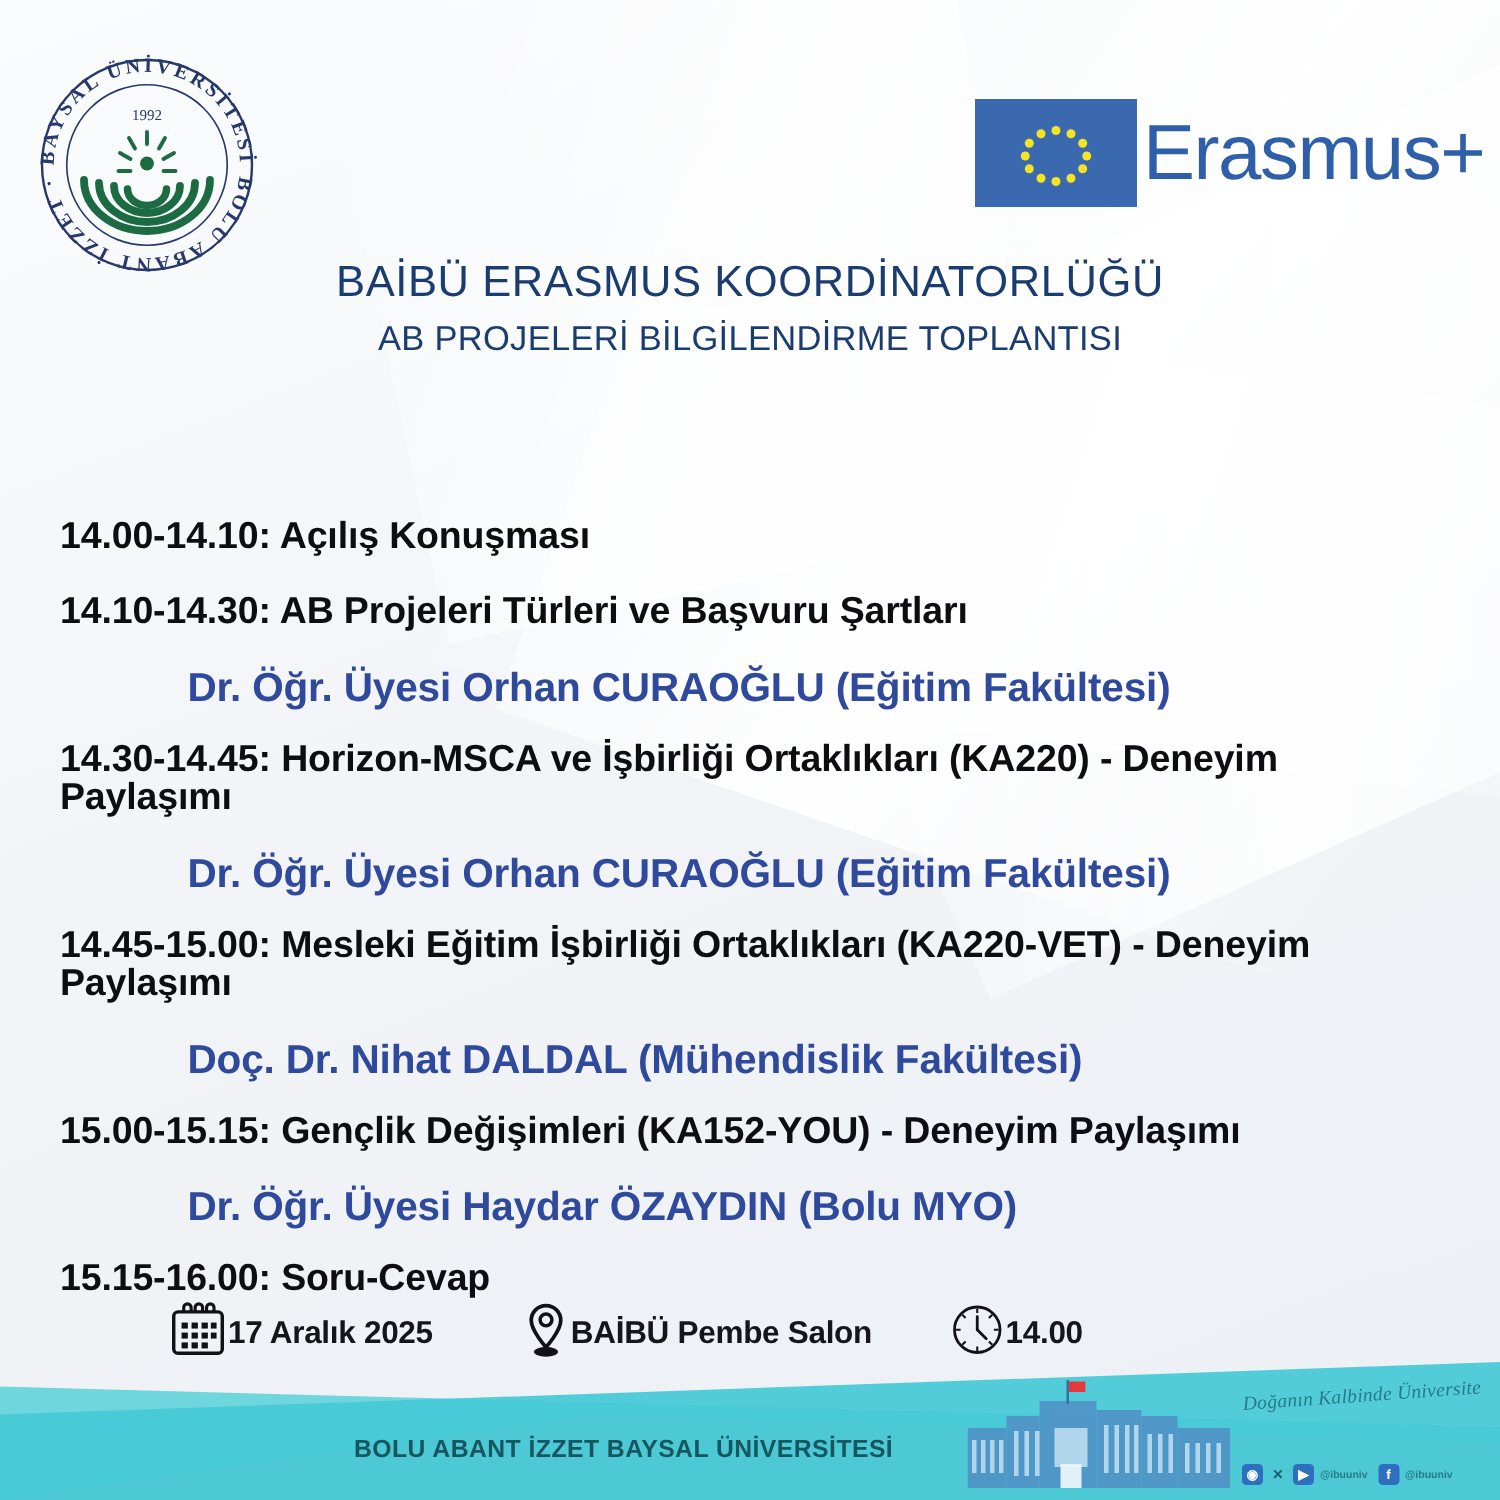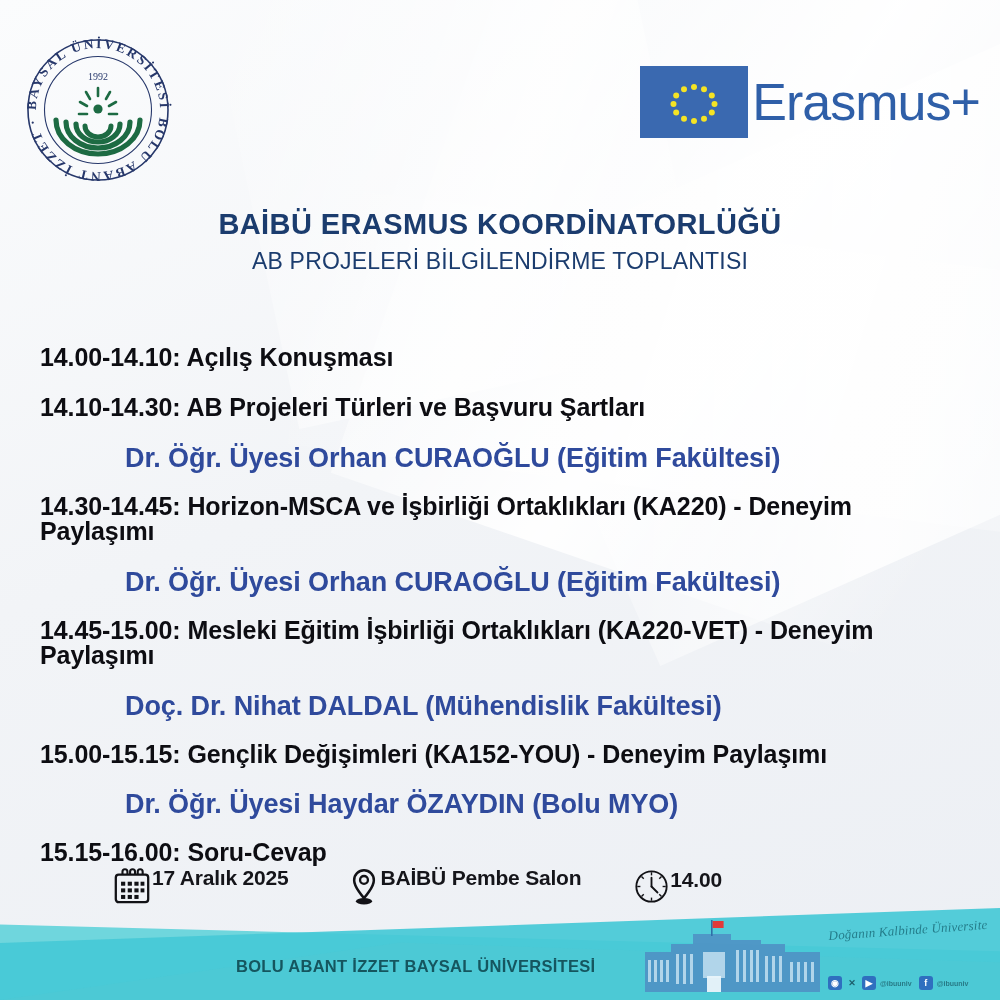--- a/index.html
+++ b/index.html
@@ -38,31 +38,31 @@
   }
   .ray-d{
     top:-40px; left:250px; width:420px; height:430px;
     background:linear-gradient(120deg, rgba(255,255,255,0) 0%, rgba(255,255,255,.75) 60%, rgba(255,255,255,0) 100%);
     transform:rotate(-12deg);
   }
 
   
   .logo-uni{ position:absolute; left:18px; top:30px; width:160px; height:160px; }
   .erasmus-lock{ position:absolute; left:650px; top:58px; width:320px; height:88px;
-                 display:flex; align-items:center; gap:4px;justify-content:center; }
+                 display:flex; align-items:center; gap:4px; }
   .eu-flag{ width:108px; height:72px; background:#3a69b0; position:relative; flex:0 0 auto; }
   .erasmus-word{
     font-size:52px; color:#2f5fa8; letter-spacing:-1px; font-weight:400;
     font-family:"Liberation Sans", sans-serif; white-space:nowrap;
   }
 
   
   .titles{ position:absolute; left:0; right:0; top:172px; text-align:center; }
   .title-main{
-    font-size:29px; font-weight:bold; color:#1b3c6e; letter-spacing:.4px;margin-top:36px;
+    font-size:29px; font-weight:normal; color:#1b3c6e; letter-spacing:.4px;
   }
   .title-sub{
     font-size:23px; font-weight:normal; color:#1b3c6e; letter-spacing:.2px; margin-top:7px;
   }
 
   
   .program{ position:absolute; left:40px; top:345px; right:40px; }
   .prog-item{
     font-size:25px; font-weight:bold; color:#0d0d12; line-height:1.0;
     margin-bottom:25px; letter-spacing:-.1px;
@@ -70,21 +70,21 @@
   .prog-speaker{
     font-size:27px; font-weight:bold; color:#2f4a9c; line-height:1.0;
     margin-bottom:22px; margin-left:85px; letter-spacing:-.1px;
   }
   .gap-s{ margin-bottom:24px; }
 
   
   .meta{
     position:absolute; left:112px; top:866px; display:flex; align-items:center;
   }
-  .meta-item{ display:flex; }
+  .meta-item{ display:flex; align-items:center; }
   .meta-text{
     font-size:21px; font-weight:bold; color:#15151a; letter-spacing:-.2px; white-space:nowrap;
   }
   .meta-gap-1{ width:58px; }
   .meta-gap-2{ width:52px; }
 
   
   .footer{ position:absolute; left:0; right:0; bottom:0; height:110px; overflow:hidden; }
   .band{ position:absolute; inset:0; }
   .wedge1{

